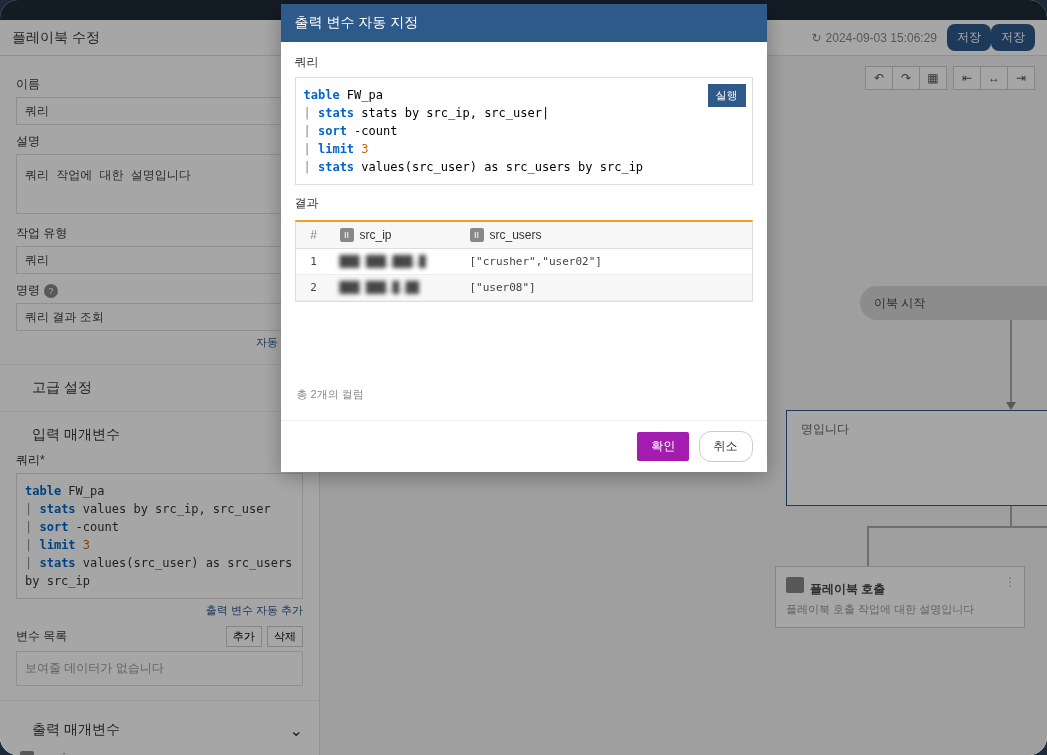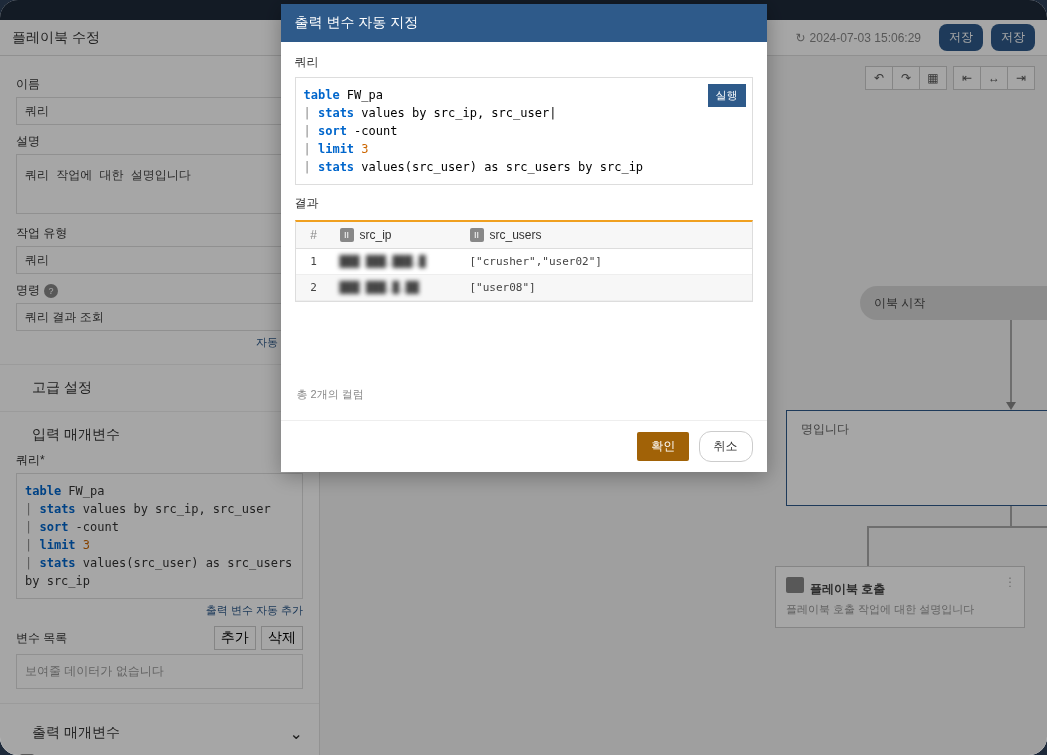--- a/index.html
+++ b/index.html
@@ -40,21 +40,21 @@
   color: #888;
   margin-right: 10px;
   font-size: 12px;
 }
 .history-icon { margin-right: 4px; color: #888; }
 .btn {
   background: #2e5a8a;
   color: #fff;
   border: none;
   padding: 5px 10px;
-  margin-left: 8px;
+  margin-left: 0;
   border-radius: 8px;
   font-size: 12px;
   cursor: pointer;
 }
 .main {
   display: flex;
   height: calc(100% - 56px);
 }
 .sidebar {
   width: 320px;
@@ -138,21 +138,21 @@
 .kw-pipe { color: #888; }
 .kw-cmd { color: #0066cc; font-weight: bold; margin-top: 32px; }
 .kw-num { color: #cc6600; }
 .small-btns {
   text-align: right;
 }
 .small-btn {
   border: 1px solid #ccc;
   background: #fff;
   padding: 2px 6px;
-  font-size: 14px;
+  font-size: 11px;
   margin-left: 2px;
   cursor: pointer;
 }
 .empty-box {
   border: 1px solid #ddd;
   padding: 8px;
   color: #999;
   font-size: 12px;
 }
 .param-item {
@@ -333,21 +333,21 @@
   font-size: 11px;
   margin-top: auto;
   padding: 6px 2px;
 }
 .modal-footer {
   border-top: 1px solid #eee;
   padding: 10px 14px;
   text-align: right;
 }
 .m-btn-primary {
-  background: #a16207;
+  background: #a21caf;
   color: #fff;
   border: none;
   padding: 6px 14px;
   font-size: 12px;
   cursor: pointer;
   border-radius: 2px;
 }
 .m-btn-secondary {
   background: #fff;
   color: #333;
@@ -360,21 +360,21 @@
 }
 </style>
 </head>
 <body>
 
 <div class="app">
   <div class="topbar"></div>
   <div class="header">
     <div class="header-title">플레이북 수정</div>
     <span class="history-icon">↻</span>
-    <span class="header-time">2024-07-03 15:06:29</span>
+    <span class="header-time">2024-09-03 15:06:29</span>
     <button class="btn">저장</button>
     <button class="btn">저장</button>
   </div>
 
   <div class="main">
     <div class="sidebar">
       <div class="field-label">이름</div>
       <input class="field-input" value="쿼리" style="">
 
       <div class="field-label">설명</div>
@@ -461,21 +461,21 @@
   </div>
 
   <div class="overlay">
     <div class="modal">
       <div class="modal-header">출력 변수 자동 지정</div>
       <div class="modal-body">
         <div class="m-label">쿼리</div>
         <div class="m-query-wrap">
           <button class="run-btn">실행</button>
           <div><span class="kw-table">table</span> <span>FW_pa</span></div>
-          <div><span class="kw-pipe">|</span> <span class="kw-cmd">stats</span> <span>values by src_ip, src_user|</span></div>
+          <div><span class="kw-pipe">|</span> <span class="kw-cmd">stats</span> <span>stats by src_ip, src_user|</span></div>
           <div><span class="kw-pipe">|</span> <span class="kw-cmd">sort</span> <span>-count</span></div>
           <div><span class="kw-pipe">|</span> <span class="kw-cmd">limit</span> <span class="kw-num">3</span></div>
           <div><span class="kw-pipe">|</span> <span class="kw-cmd">stats</span> <span>values(src_user) as src_users by src_ip</span></div>
         </div>
         <div class="m-label" style="margin-top:10px">결과</div>
         <div class="result-table">
           <div class="rt-head">
             <div class="rt-cell c0">#</div>
             <div class="rt-cell c1">
                 <span class="badge-icon">II</span>

